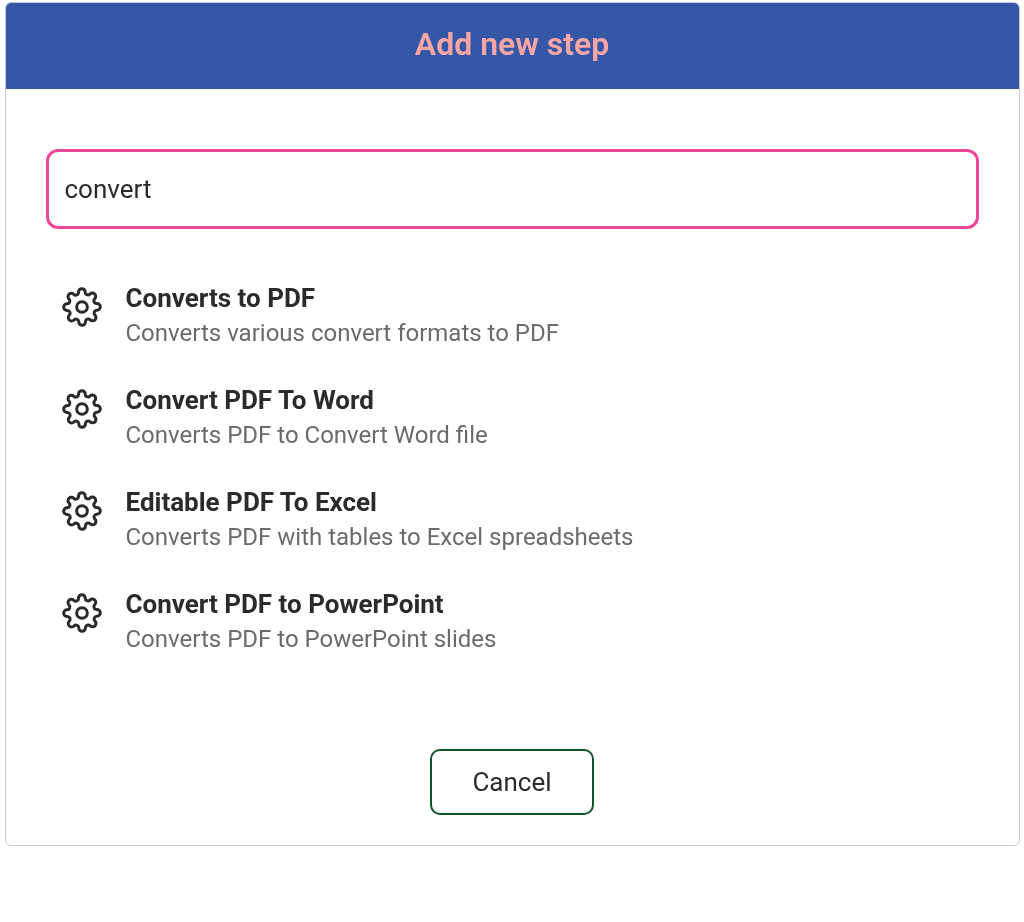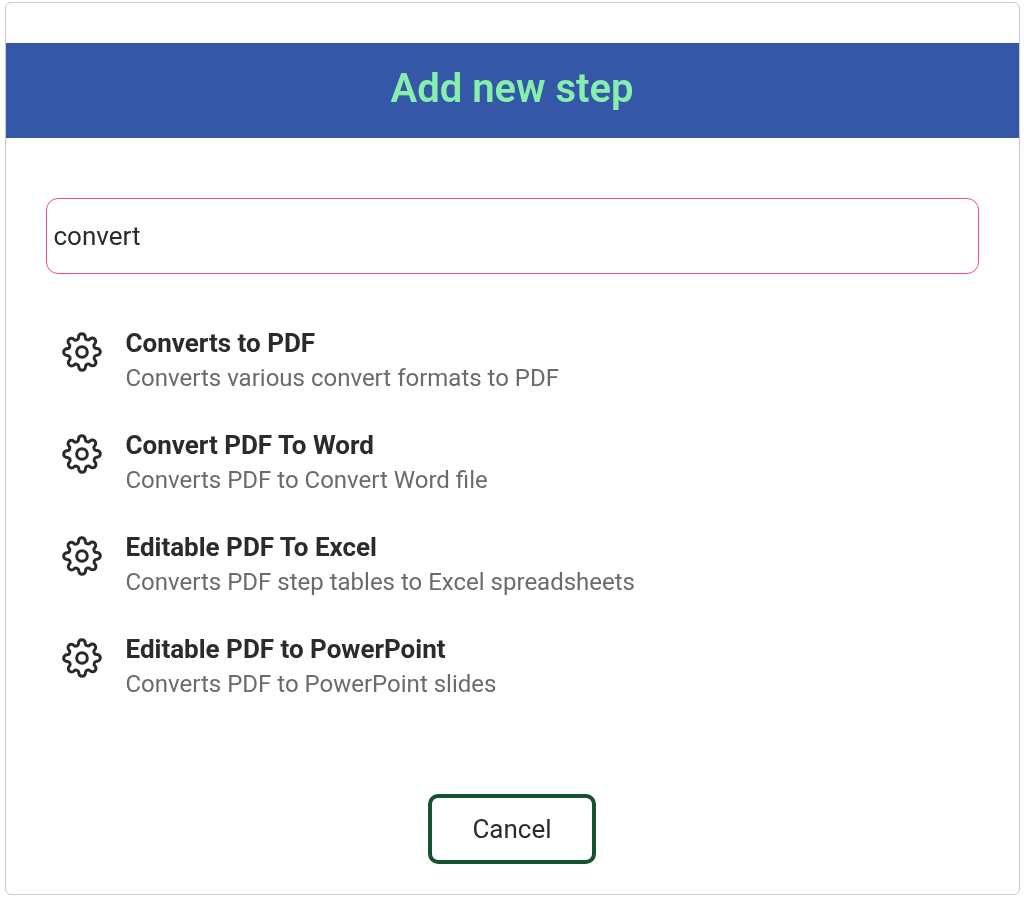--- a/index.html
+++ b/index.html
@@ -17,35 +17,34 @@
     .dialog {
       width: 1015px;
       margin: 2px auto;
       border: 1px solid #c8c8d0;
       border-radius: 6px;
       overflow: hidden;
       background: #fff;
     }
     .dialog-header {
       background: #3457A7;
-      color: #86efac;
+      color: #fca5a5;
       text-align: center;
       padding: 22px 10px 26px 10px;
-      font-size: 40px;
+      font-size: 32px;
       font-weight: 600;
-      margin-top: 40px;
     }
     .dialog-body {
       padding: 60px 40px 30px 40px;
     }
     .search-input {
       width: 100%;
-      padding: 22px 7px;
+      padding: 22px 16px;
       font-size: 26px;
-      border: 1px solid #ec4899;
+      border: 3px solid #ec4899;
       border-radius: 12px;
       color: #2a2a2a;
       outline: none;
       font-family: inherit;
     }
     .results-wrap {
       margin-top: 40px;
       height: 470px;
       overflow-y: scroll;
       padding-right: 6px;
@@ -101,21 +100,21 @@
     .footer {
       text-align: center;
       padding-top: 10px;
     }
     .cancel-btn {
       display: inline-block;
       padding: 16px 40px;
       font-size: 26px;
       color: #2b2b2b;
       background: #ffffff;
-      border: 4px solid #14532d;
+      border: 2px solid #14532d;
       border-radius: 10px;
       cursor: pointer;
       font-family: inherit;
     }
   </style>
 </head>
 <body>
 
 <div class="dialog">
   <div class="dialog-header">Add new step</div>
@@ -153,33 +152,33 @@
 
       <div class="result-item">
         <span class="result-icon">
           <svg viewBox="0 0 24 24" fill="none" stroke="currentColor" stroke-width="1.8">
             <circle cx="12" cy="12" r="3.2"></circle>
             <path d="M19.4 15a1.65 1.65 0 0 0 .33 1.82l.06.06a2 2 0 1 1-2.83 2.83l-.06-.06a1.65 1.65 0 0 0-1.82-.33 1.65 1.65 0 0 0-1 1.51V21a2 2 0 1 1-4 0v-.09a1.65 1.65 0 0 0-1-1.51 1.65 1.65 0 0 0-1.82.33l-.06.06a2 2 0 1 1-2.83-2.83l.06-.06a1.65 1.65 0 0 0 .33-1.82 1.65 1.65 0 0 0-1.51-1H3a2 2 0 1 1 0-4h.09a1.65 1.65 0 0 0 1.51-1 1.65 1.65 0 0 0-.33-1.82l-.06-.06a2 2 0 1 1 2.83-2.83l.06.06a1.65 1.65 0 0 0 1.82.33h0a1.65 1.65 0 0 0 1-1.51V3a2 2 0 1 1 4 0v.09a1.65 1.65 0 0 0 1 1.51h0a1.65 1.65 0 0 0 1.82-.33l.06-.06a2 2 0 1 1 2.83 2.83l-.06.06a1.65 1.65 0 0 0-.33 1.82v0a1.65 1.65 0 0 0 1.51 1H21a2 2 0 1 1 0 4h-.09a1.65 1.65 0 0 0-1.51 1z"></path>
           </svg>
         </span>
         <div class="result-text">
           <div class="result-title">Editable PDF To Excel</div>
-          <div class="result-desc">Converts PDF step tables to Excel spreadsheets</div>
+          <div class="result-desc">Converts PDF with tables to Excel spreadsheets</div>
         </div>
       </div>
 
       <div class="result-item">
         <span class="result-icon">
           <svg viewBox="0 0 24 24" fill="none" stroke="currentColor" stroke-width="1.8">
             <circle cx="12" cy="12" r="3.2"></circle>
             <path d="M19.4 15a1.65 1.65 0 0 0 .33 1.82l.06.06a2 2 0 1 1-2.83 2.83l-.06-.06a1.65 1.65 0 0 0-1.82-.33 1.65 1.65 0 0 0-1 1.51V21a2 2 0 1 1-4 0v-.09a1.65 1.65 0 0 0-1-1.51 1.65 1.65 0 0 0-1.82.33l-.06.06a2 2 0 1 1-2.83-2.83l.06-.06a1.65 1.65 0 0 0 .33-1.82 1.65 1.65 0 0 0-1.51-1H3a2 2 0 1 1 0-4h.09a1.65 1.65 0 0 0 1.51-1 1.65 1.65 0 0 0-.33-1.82l-.06-.06a2 2 0 1 1 2.83-2.83l.06.06a1.65 1.65 0 0 0 1.82.33h0a1.65 1.65 0 0 0 1-1.51V3a2 2 0 1 1 4 0v.09a1.65 1.65 0 0 0 1 1.51h0a1.65 1.65 0 0 0 1.82-.33l.06-.06a2 2 0 1 1 2.83 2.83l-.06.06a1.65 1.65 0 0 0-.33 1.82v0a1.65 1.65 0 0 0 1.51 1H21a2 2 0 1 1 0 4h-.09a1.65 1.65 0 0 0-1.51 1z"></path>
           </svg>
         </span>
         <div class="result-text">
-          <div class="result-title">Editable PDF to PowerPoint</div>
+          <div class="result-title">Convert PDF to PowerPoint</div>
           <div class="result-desc">Converts PDF to PowerPoint slides</div>
         </div>
       </div>
 
     </div>
 
     <div class="footer">
       <button class="cancel-btn">Cancel</button>
     </div>
   </div>

